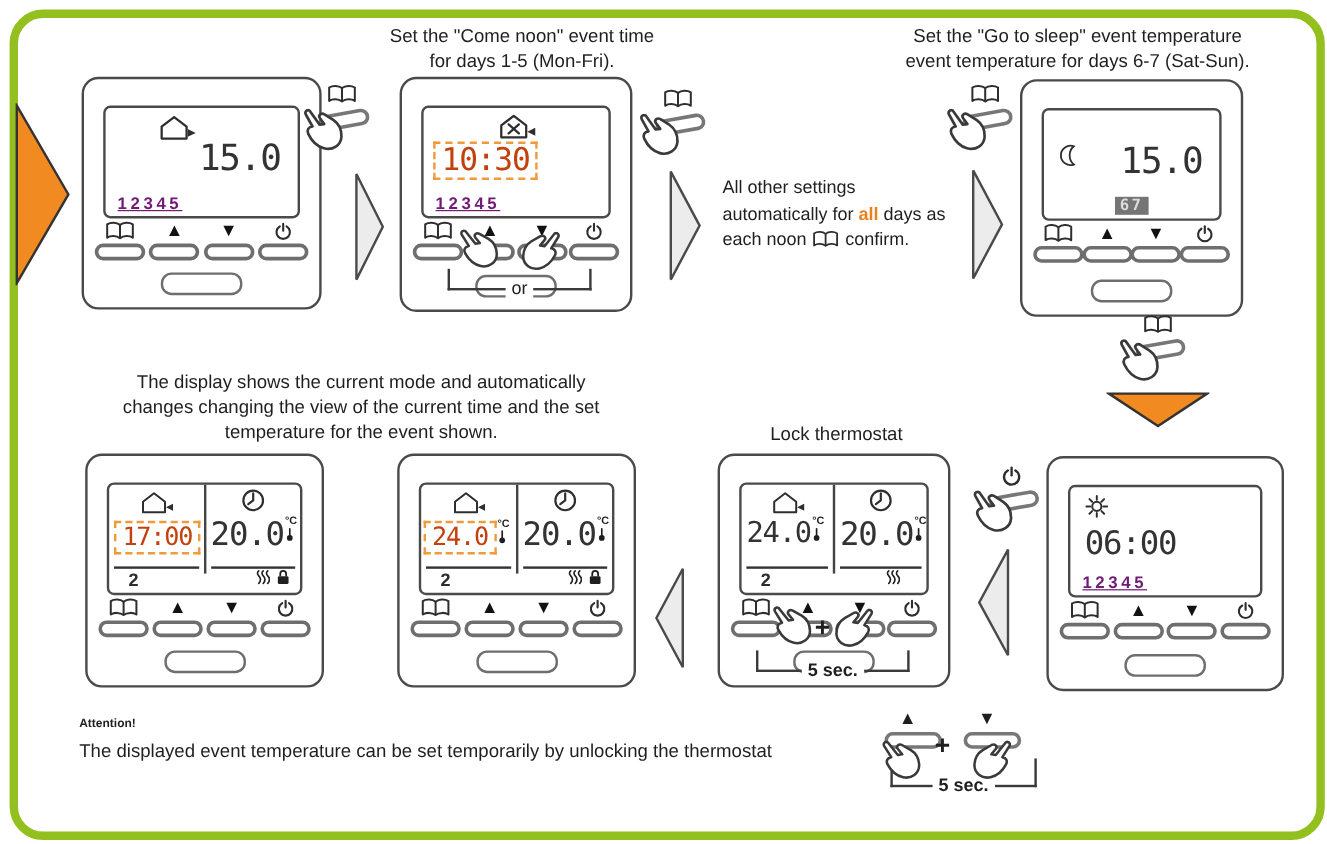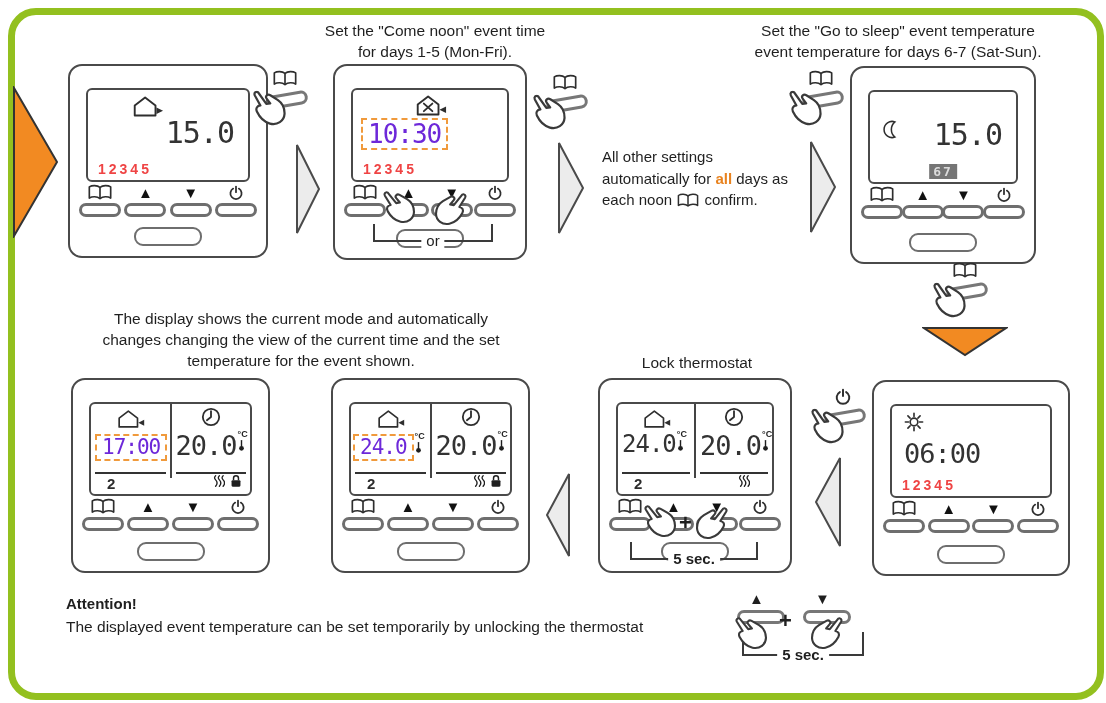--- a/index.html
+++ b/index.html
@@ -7,23 +7,23 @@
           font-family:"Liberation Sans",sans-serif;color:#1f1f1f;}
   .frame{position:absolute;left:8px;top:8px;width:1082px;height:678px;border:7px solid #93c01f;border-radius:28px;}
   .caption{position:absolute;text-align:center;font-size:15.5px;line-height:21px;}
   .notebox{position:absolute;font-size:15px;line-height:21.5px;}
   .hl{color:#e8821e;font-weight:bold;}
   .bold{font-weight:bold;}
   
   .thermo{position:absolute;border:2px solid #4a4a4a;border-radius:14px;background:#fff;}
   .lcd{position:absolute;left:16px;right:16px;top:22px;height:90px;border:2px solid #4a4a4a;border-radius:6px;background:#fff;}
   .seg{font-family:"DejaVu Sans Mono",monospace;font-weight:normal;color:#333;letter-spacing:-1px;line-height:1;}
-  .seg.gray{color:#6d28d9;}
+  .seg.gray{color:#c2410c;}
   .dashedbox{border:2px dashed #f09a3c;padding:1px 5px;background:#fff;display:inline-block;}
-  .lcd-days{position:absolute;left:10px;bottom:3px;font-size:14px;font-weight:bold;letter-spacing:3px;color:#ef4444;}
+  .lcd-days{position:absolute;left:10px;bottom:3px;font-size:14px;font-weight:bold;letter-spacing:3px;color:#701a75;text-decoration:underline;}
   .badge{position:absolute;bottom:3px;left:50%;transform:translateX(-50%);background:#757575;color:#dcdcdc;
          font-weight:bold;font-size:13px;padding:0 4px;letter-spacing:2px;font-family:"DejaVu Sans Mono",monospace;}
   .btn-row{position:absolute;left:10px;right:10px;top:118px;display:flex;justify-content:space-between;}
   .btn{width:40px;display:flex;flex-direction:column;align-items:center;gap:2px;}
   .bicon{height:17px;display:flex;align-items:flex-end;justify-content:center;font-size:15px;line-height:17px;color:#111;}
   .pill{width:36px;height:8px;border:3px solid #6e6e6e;border-radius:8px;background:#fff;}
   .home-oval{position:absolute;left:50%;transform:translateX(-50%);bottom:10px;width:64px;height:15px;border:2px solid #6e6e6e;border-radius:9px;background:#fff;}
   
   .splitwrap{display:flex;height:100%;}
   .col{position:relative;flex:1;}
@@ -586,21 +586,21 @@
             <svg class="pw">
               <use href="#sym-power"></use>
             </svg>
           </span>
           <div class="pill"></div>
         </div>
     </div>
     <div class="home-oval"></div>
   </div>
 
-  <div class="notebox bold" style="left:66px;top:593px;font-size:15px">Attention!</div>
+  <div class="notebox bold" style="left:66px;top:593px;font-size:10px">Attention!</div>
   <div class="notebox" style="left:66px;top:616px;width:690px;font-size:15.5px">The displayed event temperature can be set temporarily by unlocking the thermostat</div>
 
   <div class="mini-press" style="left:733px;top:590px">
     <span class="mp-tri">▲</span>
     <div class="mp-pill"></div>
     <svg class="hand" style="left:0px;top:24px;transform:rotate(-18deg)">
         <use href="#sym-hand"></use>
       </svg>
   </div>
   <div class="mini-press" style="left:799px;top:590px">

